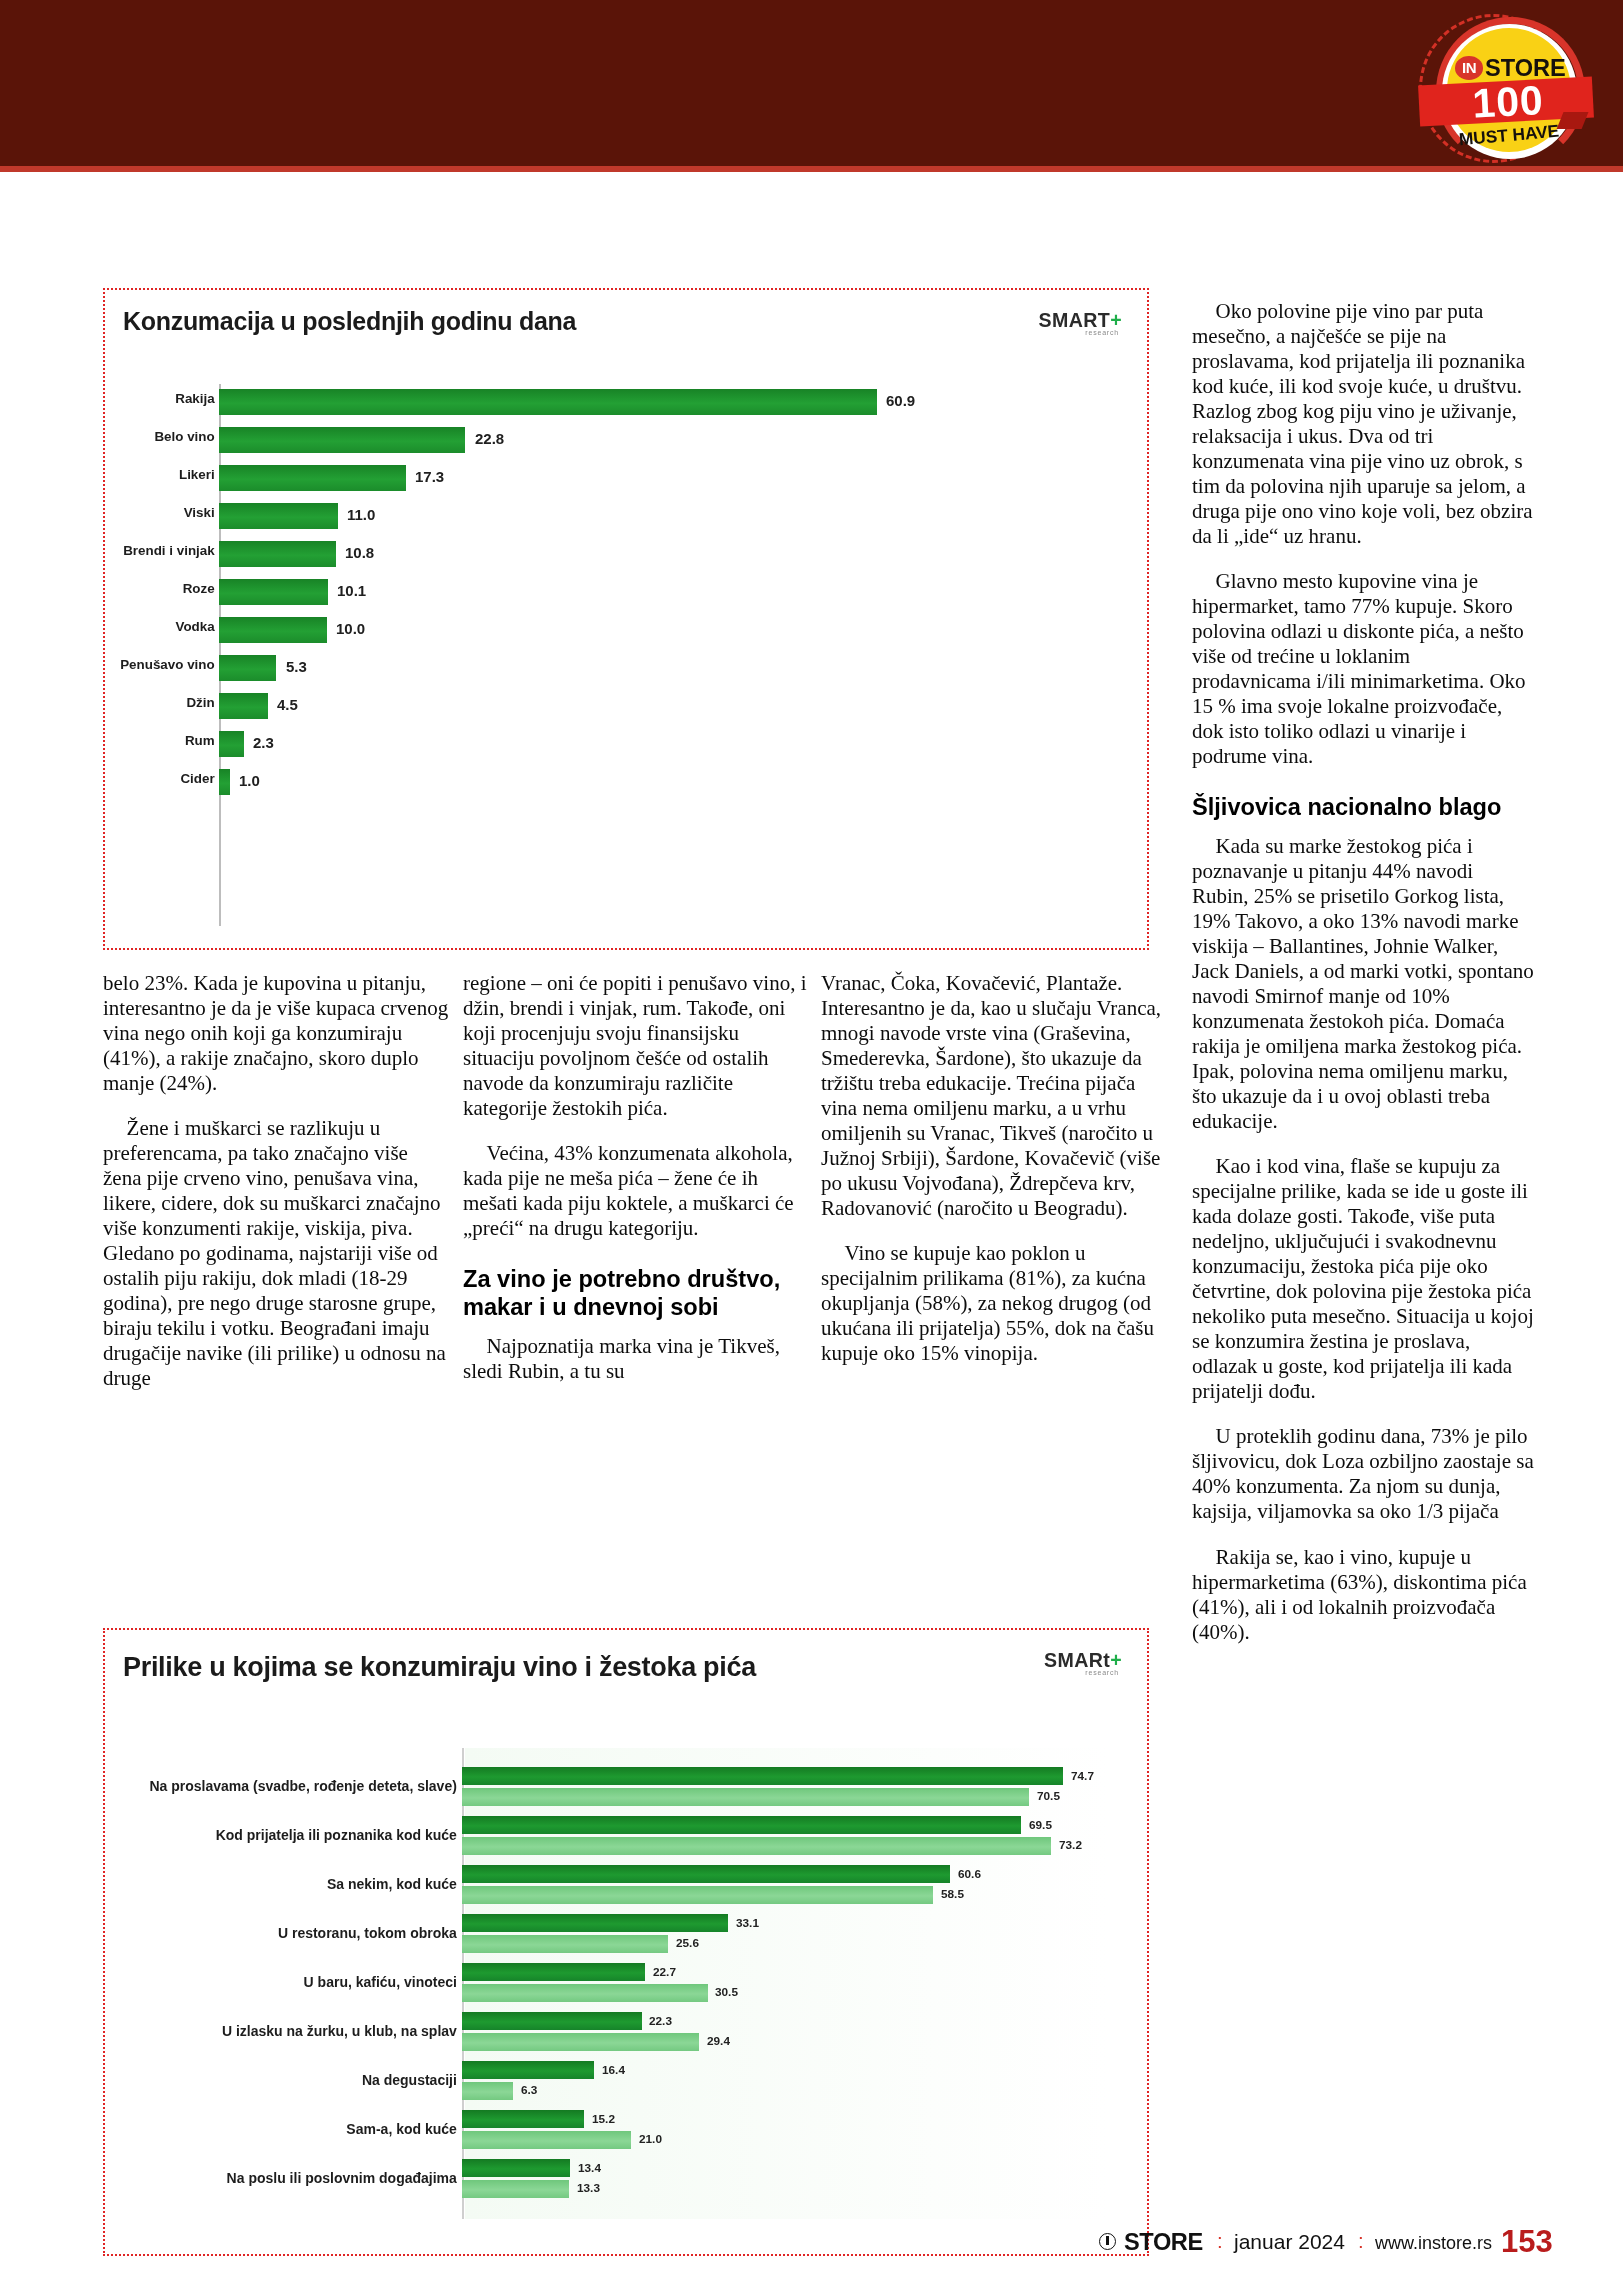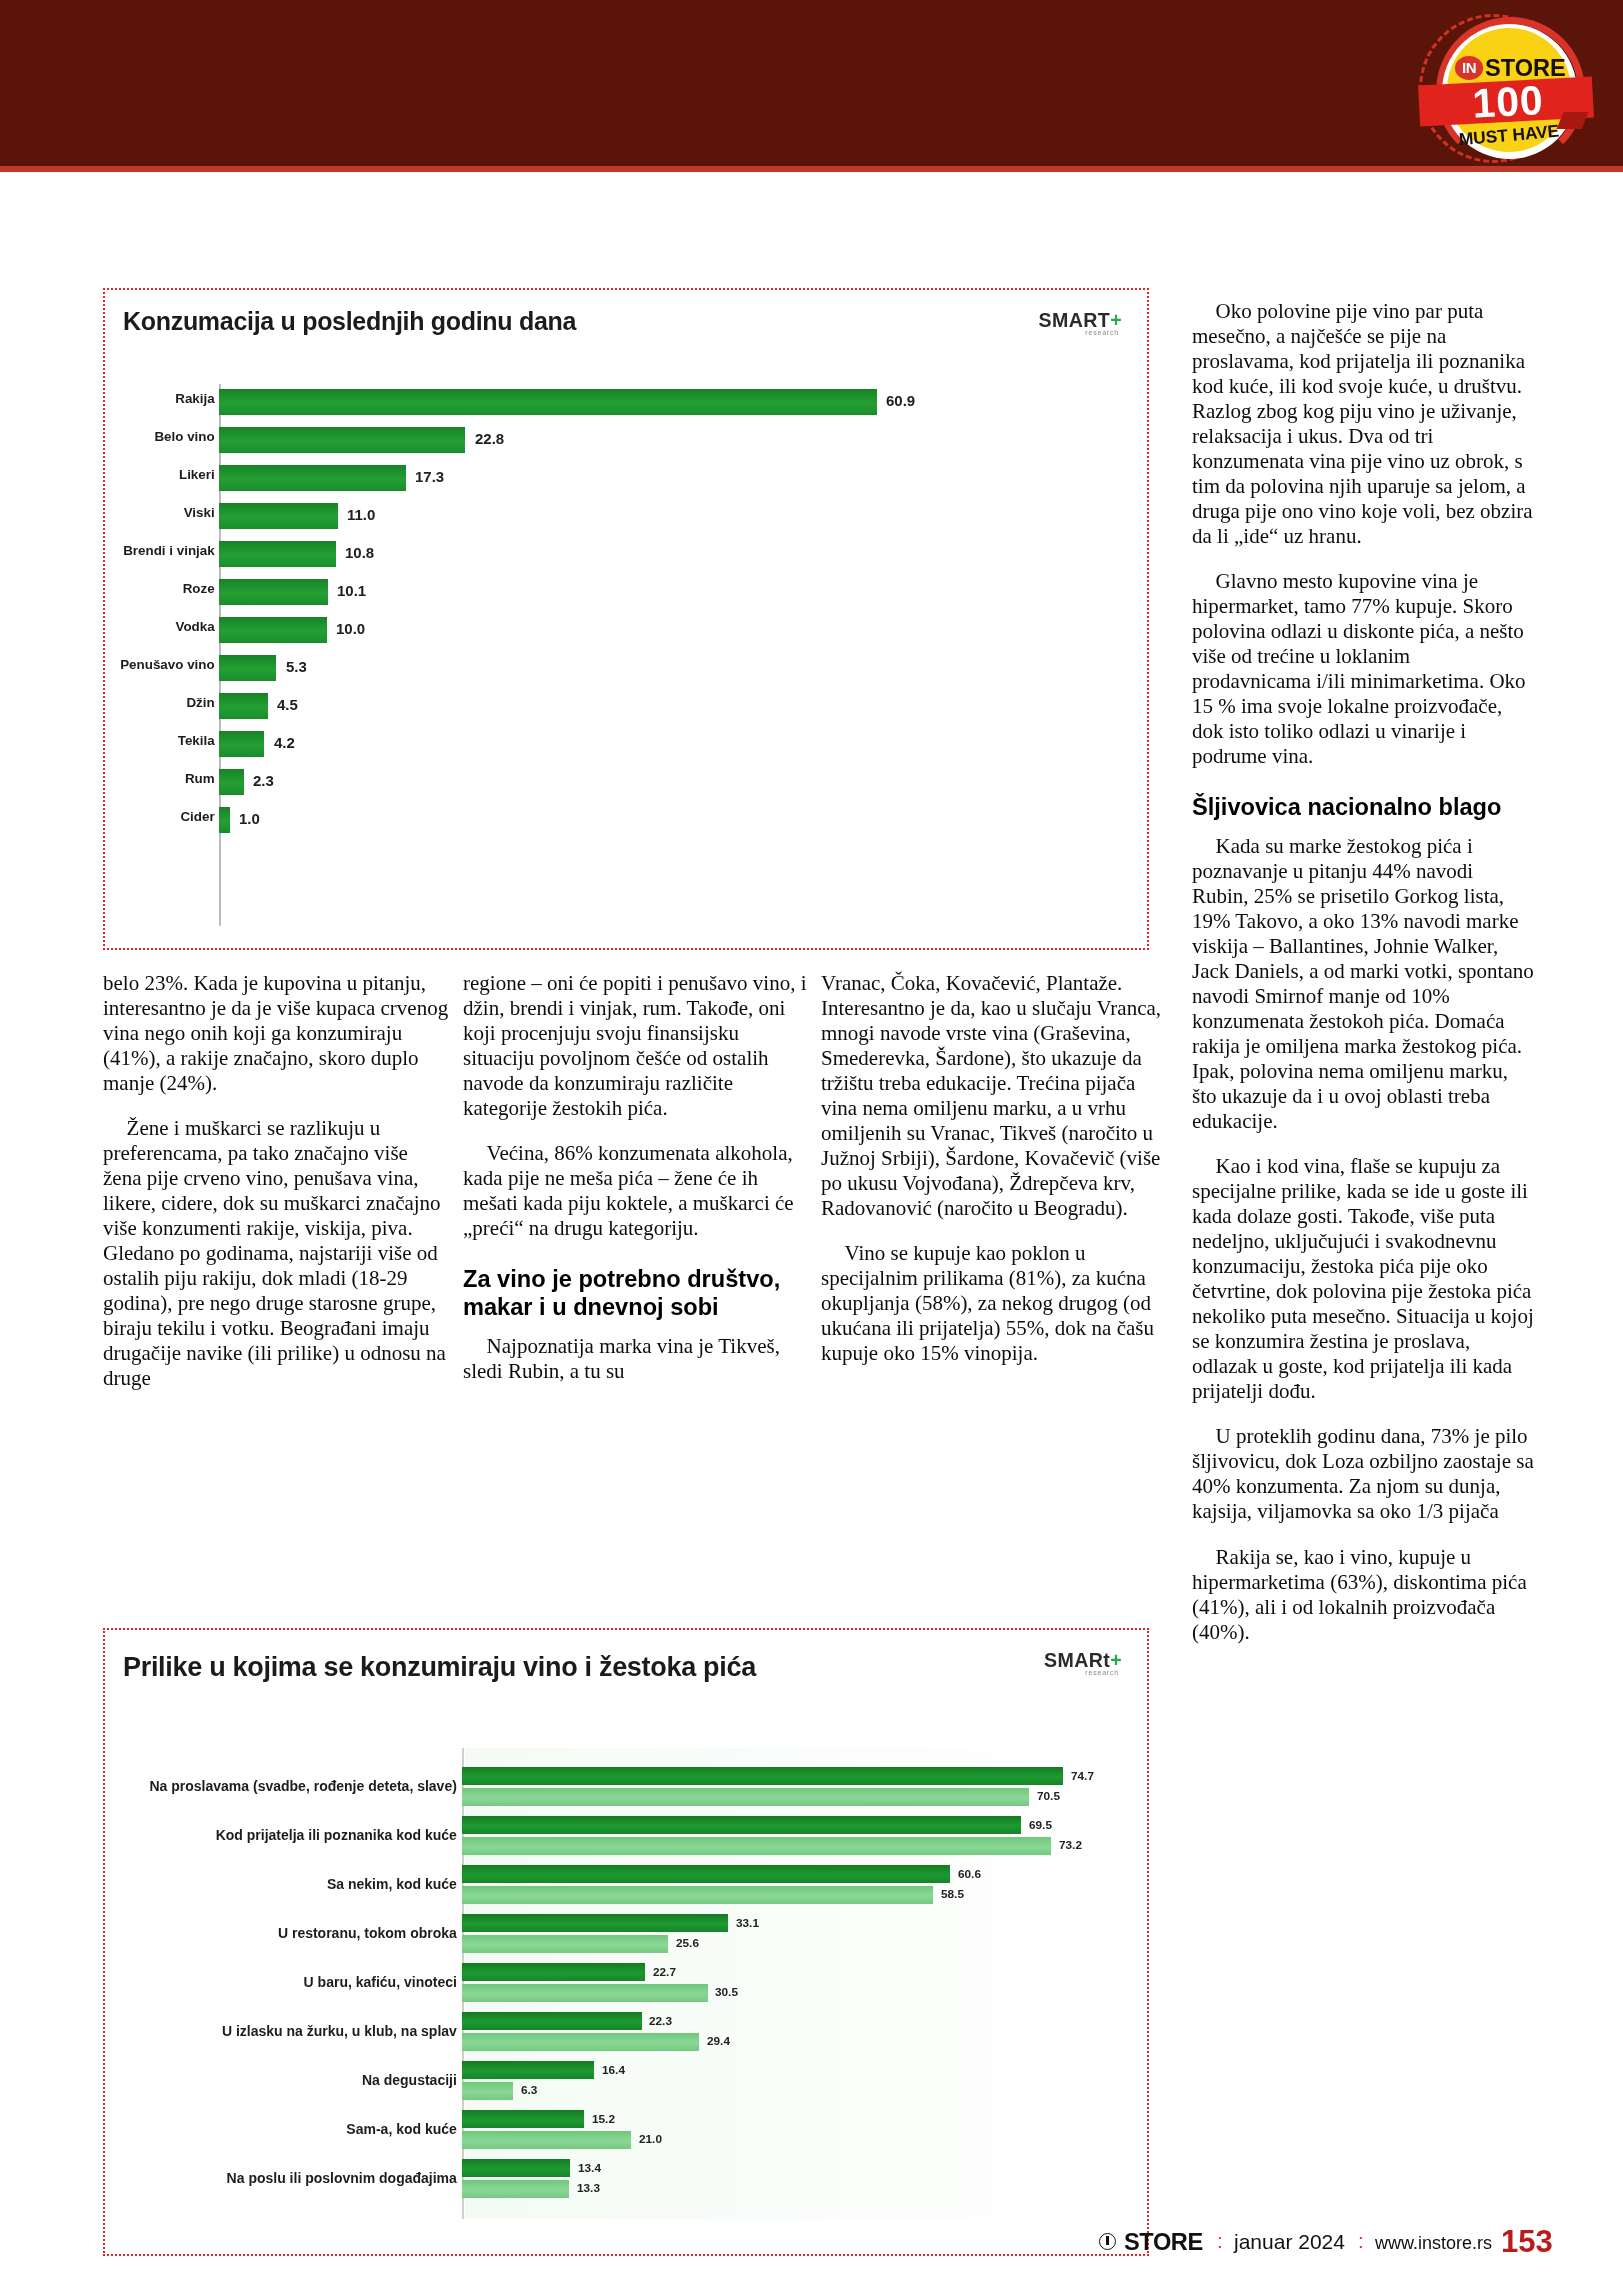--- a/index.html
+++ b/index.html
@@ -285,25 +285,20 @@
         <div class="lbl">Penušavo vino</div>
         <div class="bar" style="width: 57px;"></div>
         <div class="val" style="left: 67px;">5.3</div>
       </div>
       <div class="row1">
         <div class="lbl">Džin</div>
         <div class="bar" style="width: 49px;"></div>
         <div class="val" style="left: 58px;">4.5</div>
       </div>
       <div class="row1">
-        <div class="lbl">Tekila</div>
-        <div class="bar" style="width: 45px;"></div>
-        <div class="val" style="left: 55px;">4.2</div>
-      </div>
-      <div class="row1">
         <div class="lbl">Rum</div>
         <div class="bar" style="width: 25px;"></div>
         <div class="val" style="left: 34px;">2.3</div>
       </div>
       <div class="row1">
         <div class="lbl">Cider</div>
         <div class="bar" style="width: 10.8px;"></div>
         <div class="val" style="left: 20px;">1.0</div>
       </div>
     </div>
@@ -394,21 +389,21 @@
   <p>Rakija se, kao i vino, kupuje u hipermarketima (63%), diskontima pića (41%), ali i od lokalnih proizvođača (40%).</p>
 </div>
 
 <div class="col" id="colA">
   <p class="noind">belo 23%. Kada je kupovina u pitanju, interesantno je da je više kupaca crvenog vina nego onih koji ga konzumiraju (41%), a rakije značajno, skoro duplo manje (24%).</p>
   <p>Žene i muškarci se razlikuju u preferencama, pa tako značajno više žena pije crveno vino, penušava vina, likere, cidere, dok su muškarci značajno više konzumenti rakije, viskija, piva. Gledano po godinama, najstariji više od ostalih piju rakiju, dok mladi (18-29 godina), pre nego druge starosne grupe, biraju tekilu i votku. Beograđani imaju drugačije navike (ili prilike) u odnosu na druge</p>
 </div>
 
 <div class="col" id="colB">
   <p class="noind">regione – oni će popiti i penušavo vino, i džin, brendi i vinjak, rum. Takođe, oni koji procenjuju svoju finansijsku situaciju povoljnom češće od ostalih navode da konzumiraju različite kategorije žestokih pića.</p>
-  <p>Većina, 86% konzumenata alkohola, kada pije ne meša pića – žene će ih mešati kada piju koktele, a muškarci će „preći“ na drugu kategoriju.</p>
+  <p>Većina, 43% konzumenata alkohola, kada pije ne meša pića – žene će ih mešati kada piju koktele, a muškarci će „preći“ na drugu kategoriju.</p>
   <h3 class="sub">Za vino je potrebno društvo, makar i u dnevnoj sobi</h3>
   <p>Najpoznatija marka vina je Tikveš, sledi Rubin, a tu su</p>
 </div>
 
 <div class="col" id="colC">
   <p class="noind">Vranac, Čoka, Kovačević, Plantaže. Interesantno je da, kao u slučaju Vranca, mnogi navode vrste vina (Graševina, Smederevka, Šardone), što ukazuje da tržištu treba edukacije. Trećina pijača vina nema omiljenu marku, a u vrhu omiljenih su Vranac, Tikveš (naročito u Južnoj Srbiji), Šardone, Kovačevič (više po ukusu Vojvođana), Ždrepčeva krv, Radovanović (naročito u Beogradu).</p>
   <p>Vino se kupuje kao poklon u specijalnim prilikama (81%), za kućna okupljanja (58%), za nekog drugog (od ukućana ili prijatelja) 55%, dok na čašu kupuje oko 15% vinopija.</p>
 </div>
 
 <div class="footer">

